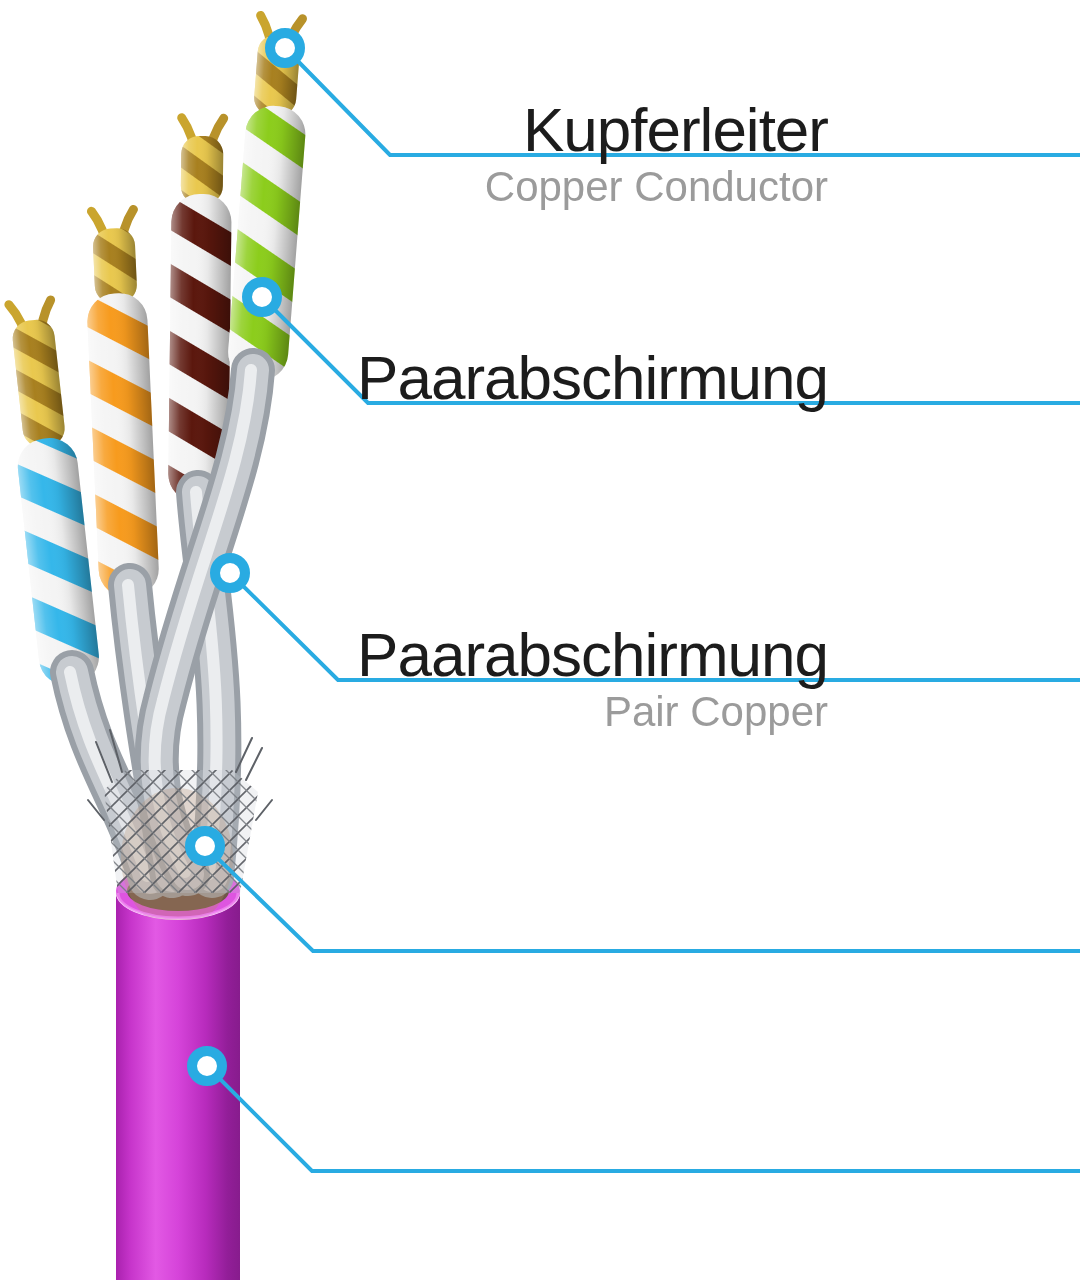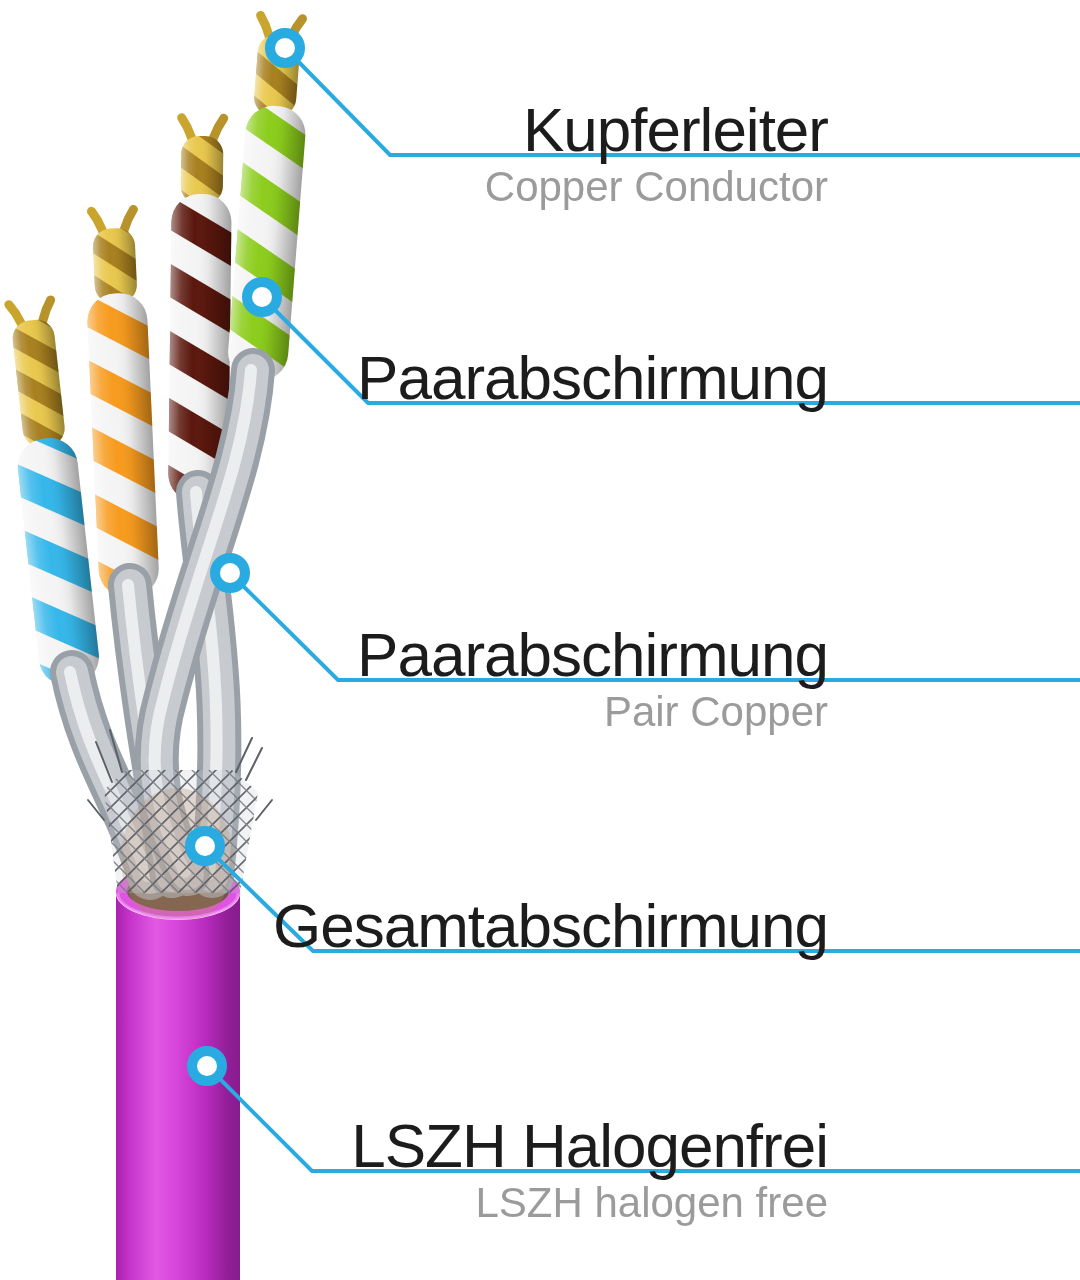--- a/index.html
+++ b/index.html
@@ -194,20 +194,15 @@
     <div class="en">Copper Conductor</div>
   </div>
   <div class="callout-label l2">
     <div class="de">Paarabschirmung</div>
   </div>
   <div class="callout-label l3">
     <div class="de">Paarabschirmung</div>
     <div class="en">Pair Copper</div>
   </div>
   <div class="callout-label l4">
-    <div class="de">Gesamtabschirmung</div>
-  </div>
-  <div class="callout-label l5">
-    <div class="de">LSZH Halogenfrei</div>
-    <div class="en">LSZH halogen free</div>
   </div>
 
 </div>
 
 </body></html>

